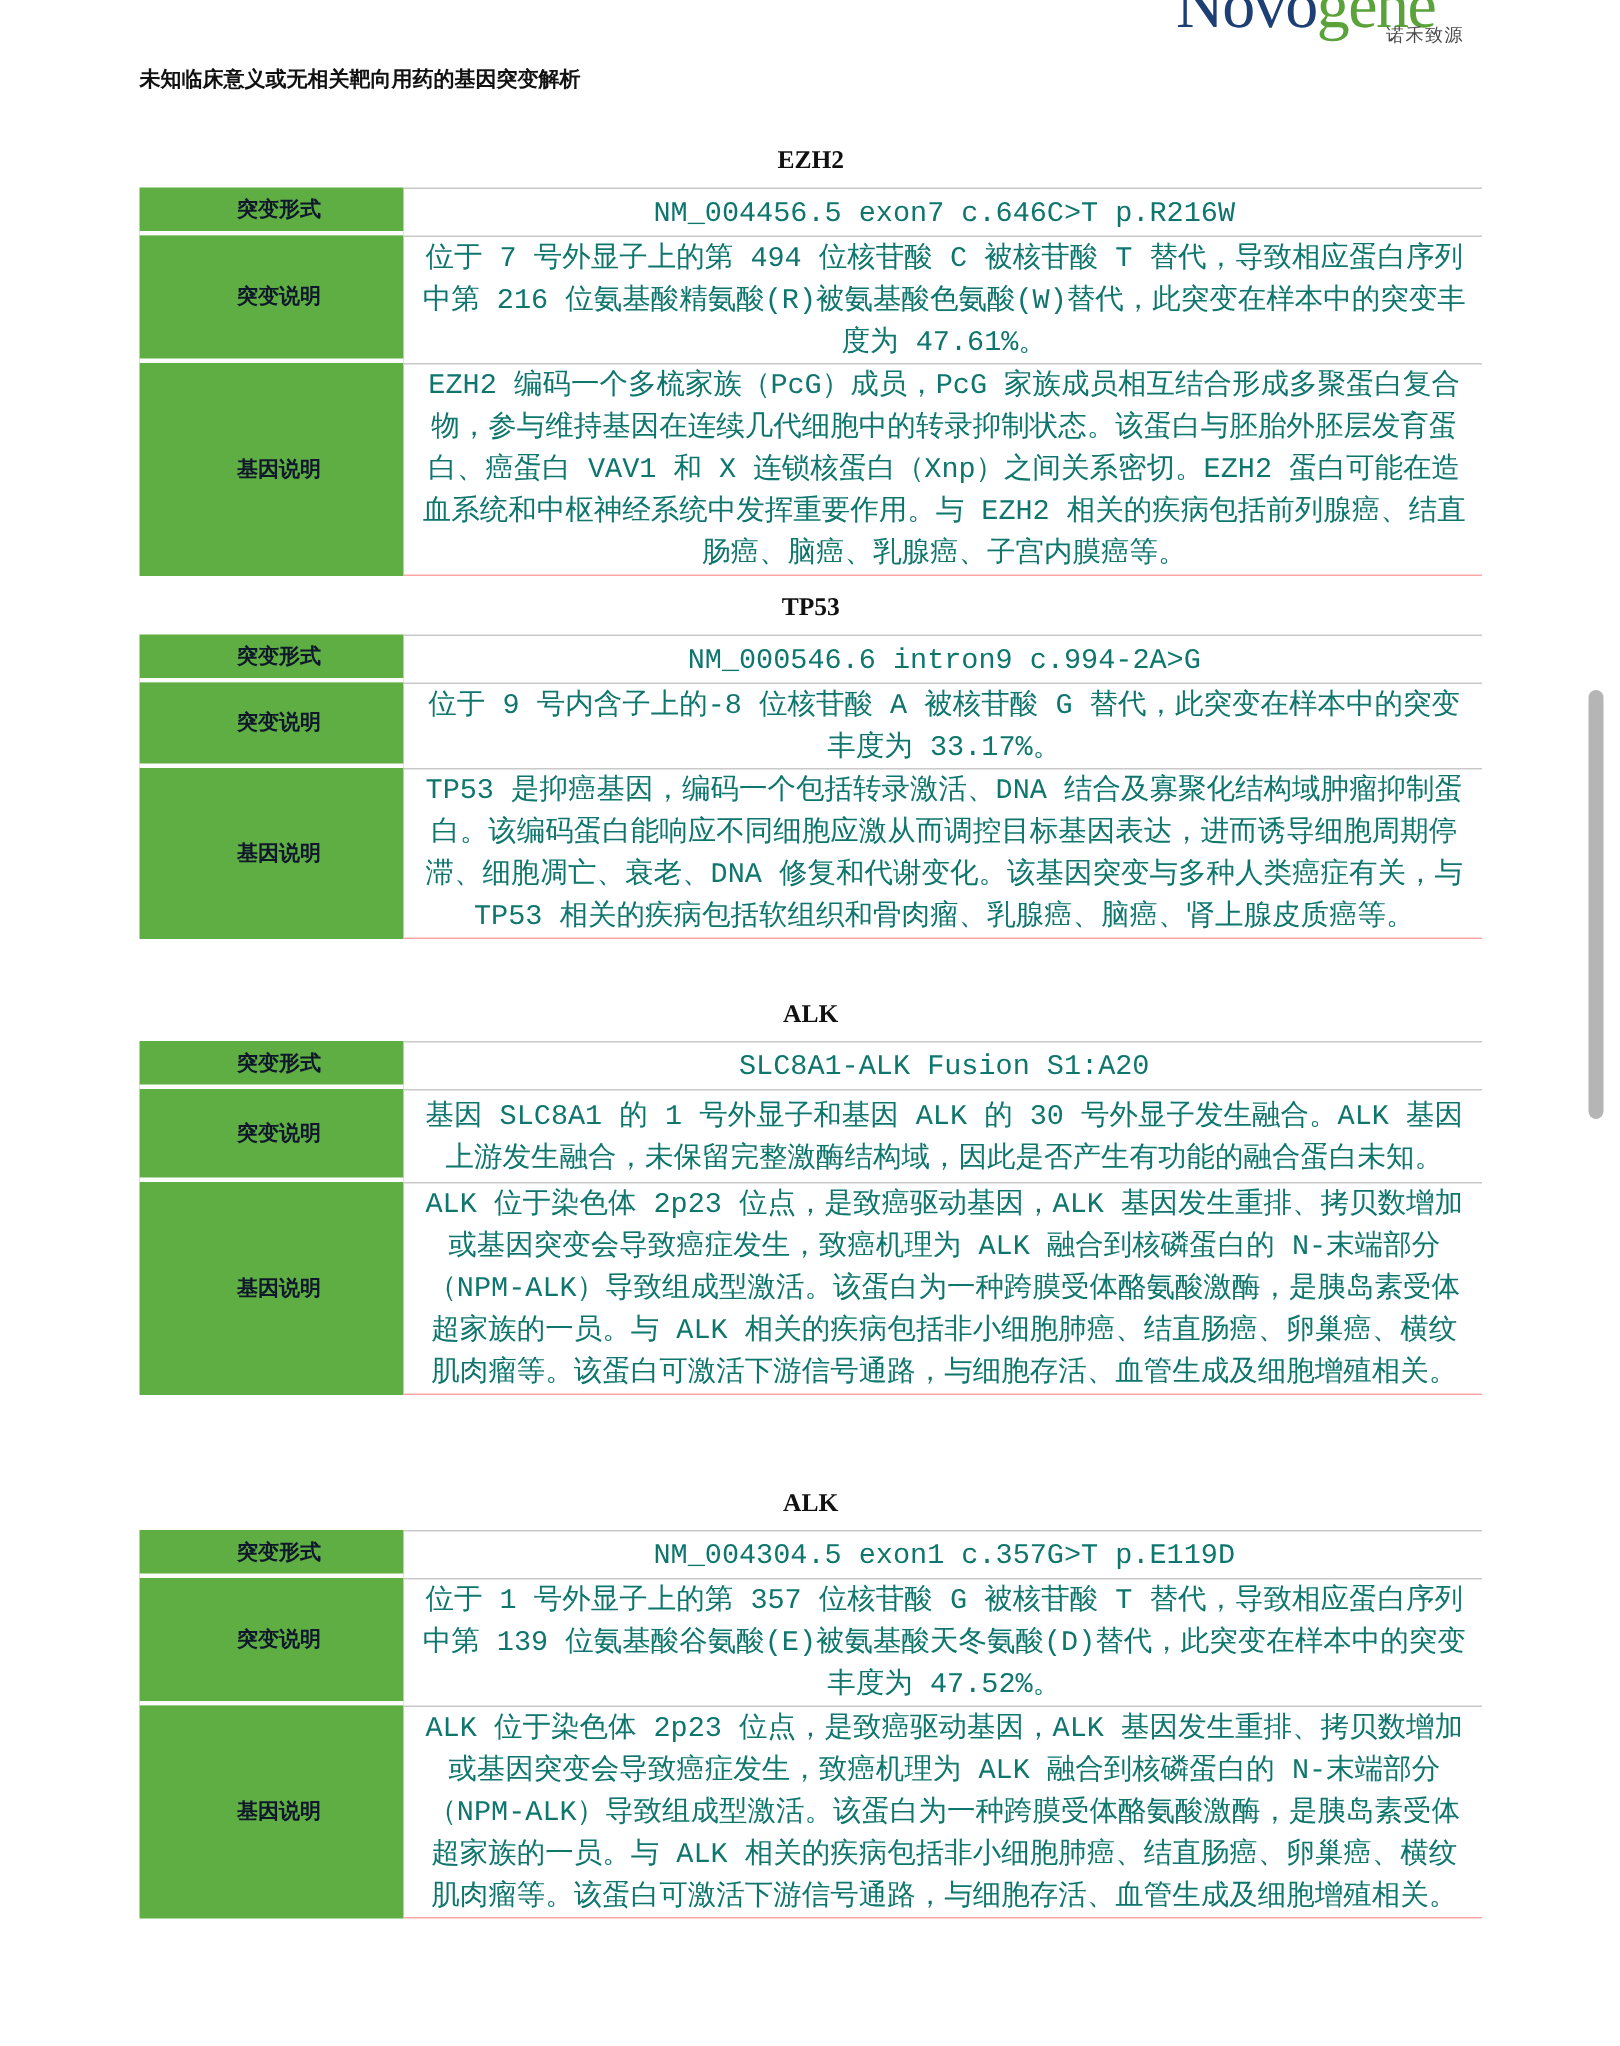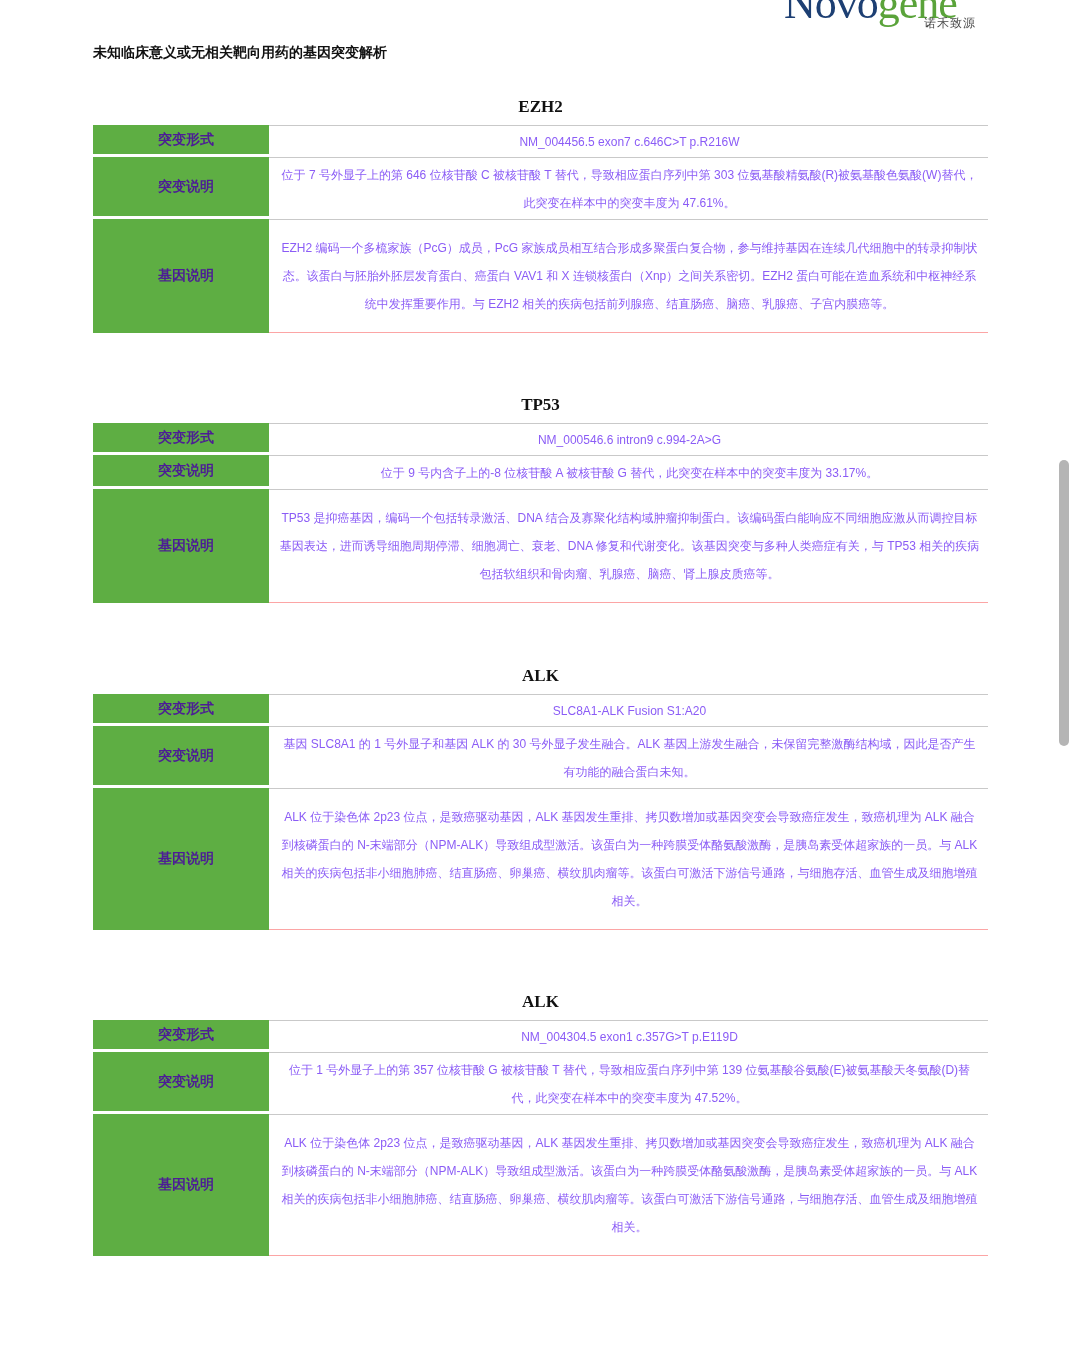--- a/index.html
+++ b/index.html
@@ -33,28 +33,28 @@
     .gene-name {
       font-family: "Liberation Serif", serif; font-weight: bold; font-size: 17px;
       color: #111; height: 28px; line-height: 20px;
     }
     table.mut {
       width: 895px; border-collapse: separate; border-spacing: 0;
       font-size: 15px;
     }
     table.mut td { vertical-align: middle; padding: 0; }
     td.label {
-      width: 166px; background: #5eae43; color: #4c1d95;
+      width: 166px; background: #5eae43; color: #0f172a;
       font-family: Liberation Mono, monospace; font-weight: bold; font-size: 14px;
       padding-left: 10px !important; border-bottom: 3px solid #ffffff;
     }
     td.val {
       padding-left: 10px !important; padding-right: 8px !important;
-      border-top: 1px solid #c9c9c9; font-family: Liberation Sans, sans-serif;
-      font-size: 12px; line-height: 28px; color: #8b5cf6;
+      border-top: 1px solid #c9c9c9; font-family: Liberation Mono, monospace;
+      font-size: 19px; line-height: 28px; color: #0f766e;
     }
     tr:last-child td.val { border-bottom: 1px solid #fca5a5; }
     tr:last-child td.label { border-bottom: none; }
     .scrollbar {
       position: absolute; left: 1059px; top: 460px; width: 10px; height: 286px;
       background: #b5b5b5; border-radius: 5px;
     }
   </style>
 </head>
 <body>
@@ -69,21 +69,21 @@
 <div class="section" style="top:97px;">
   <div class="gene-name">EZH2</div>
   <table class="mut">
     <tbody>
         <tr style="height:32px;">
       <td class="label">突变形式</td>
       <td class="val">NM_004456.5 exon7 c.646C&gt;T p.R216W</td>
     </tr>
     <tr style="height:62px;">
       <td class="label">突变说明</td>
-      <td class="val">位于 7 号外显子上的第 646 位核苷酸 C 被核苷酸 T 替代，导致相应蛋白序列中第 303 位氨基酸精氨酸(R)被氨基酸色氨酸(W)替代，此突变在样本中的突变丰度为 47.61%。</td>
+      <td class="val">位于 7 号外显子上的第 494 位核苷酸 C 被核苷酸 T 替代，导致相应蛋白序列中第 216 位氨基酸精氨酸(R)被氨基酸色氨酸(W)替代，此突变在样本中的突变丰度为 47.61%。</td>
     </tr>
     <tr style="height:114px;">
       <td class="label">基因说明</td>
       <td class="val">EZH2 编码一个多梳家族（PcG）成员，PcG 家族成员相互结合形成多聚蛋白复合物，参与维持基因在连续几代细胞中的转录抑制状态。该蛋白与胚胎外胚层发育蛋白、癌蛋白 VAV1 和 X 连锁核蛋白（Xnp）之间关系密切。EZH2 蛋白可能在造血系统和中枢神经系统中发挥重要作用。与 EZH2 相关的疾病包括前列腺癌、结直肠癌、脑癌、乳腺癌、子宫内膜癌等。</td>
     </tr>
   </tbody>
     </table>
 </div>
 
 <div class="section" style="top:395px;">

